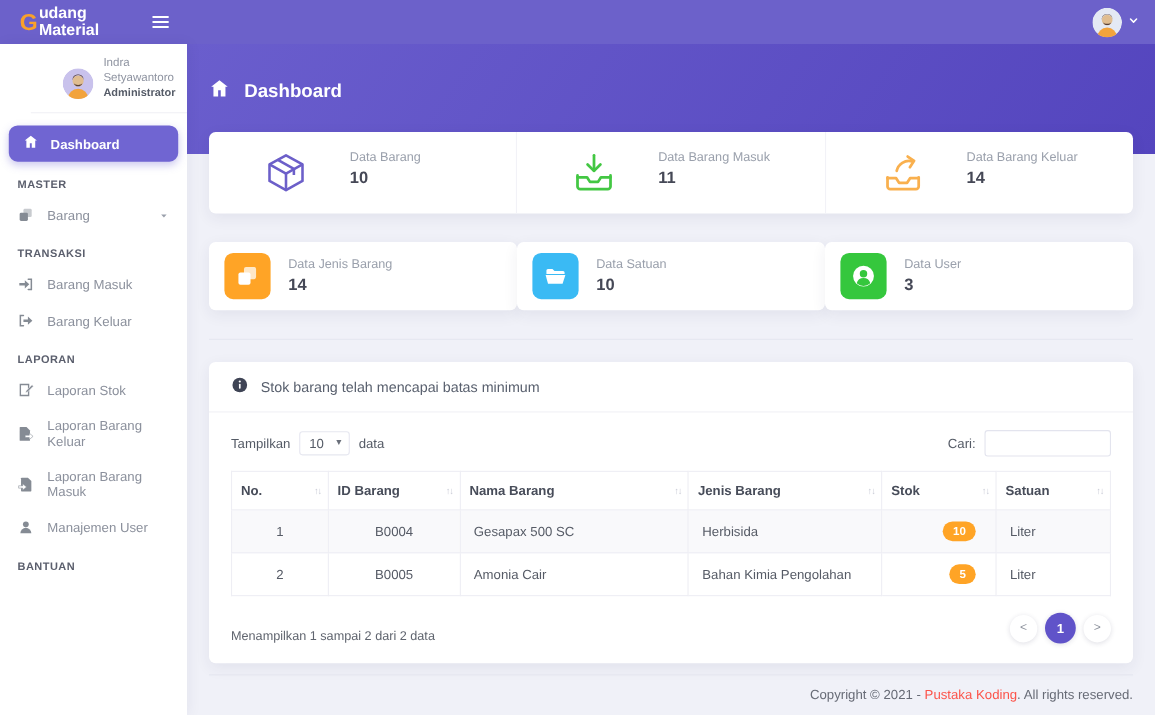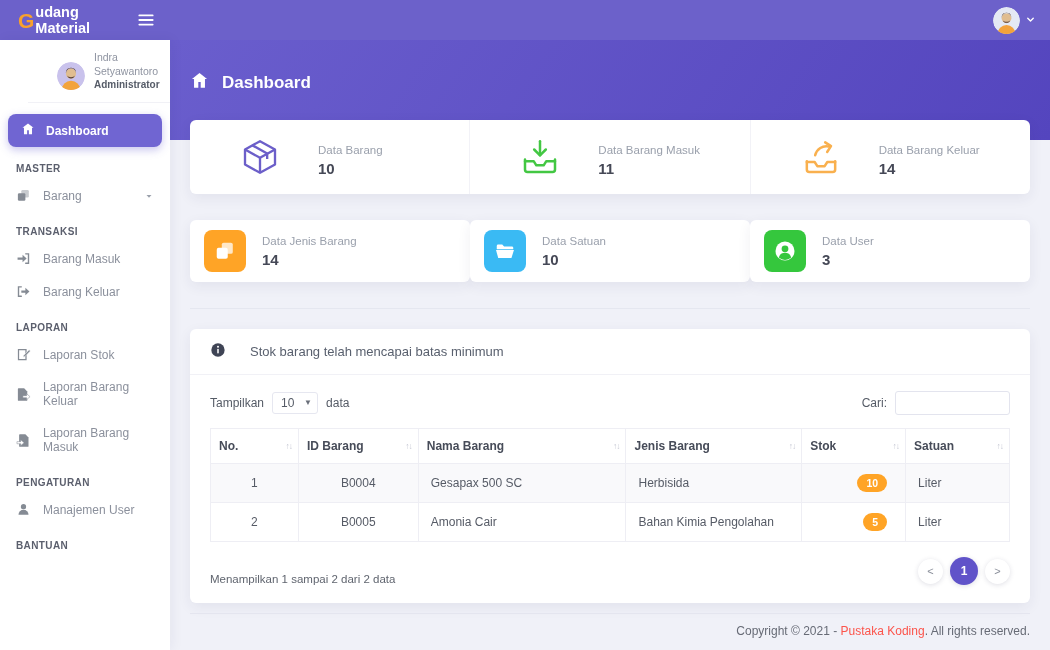--- a/index.html
+++ b/index.html
@@ -33,35 +33,35 @@
   .menu-caret { margin-left:auto; color:#9aa0ab; display:flex; }
 
   
   .main { flex:1; display:flex; flex-direction:column; background:#f0f1f8; }
   .hero { height:100px; background:linear-gradient(125deg,#6a5ecd 0%,#5445be 100%); padding:31px 20px 0; }
   .hero-title { display:flex; align-items:center; gap:13px; color:#fff; font-size:17px; font-weight:bold; }
 
   .content { padding:0 20px; margin-top:-20px; }
 
   .stats-card { background:#fff; border-radius:6px; box-shadow:0 4px 14px rgba(40,40,90,.07); display:flex; }
-  .stat { flex:1; display:flex; align-items:flex-end; padding:17px 10px 17px 50px; }
+  .stat { flex:1; display:flex; align-items:flex-start; padding:17px 10px 17px 50px; }
   .stat + .stat { border-left:1px solid #f2f2f7; }
   .stat-icon { display:flex; flex:none; margin-right:38px; }
   .stat-label { font-size:11.5px; color:#9aa0ac; }
   .stat-value { font-size:15px; font-weight:bold; color:#454856; margin-top:4px; }
 
   .mini-row { display:flex; margin-top:26px; }
   .mini-card { flex:1; background:#fff; border-radius:6px; box-shadow:0 4px 14px rgba(40,40,90,.07);
                padding:10px 14px; display:flex; align-items:center; gap:16px; }
   .mini-icon { width:42px; height:42px; border-radius:8px; display:flex; align-items:center; justify-content:center; color:#fff; flex:none; }
 
   .divider { border:none; border-top:1px solid #e5e7f0; margin:26px 0 0; }
 
   .table-card { margin-top:20px; background:#fff; border-radius:6px; box-shadow:0 4px 14px rgba(40,40,90,.07); }
-  .tc-header { display:flex; align-items:center; gap:24px; padding:13px 20px; border-bottom:1px solid #f1f1f6;
+  .tc-header { display:flex; align-items:center; gap:11px; padding:13px 20px; border-bottom:1px solid #f1f1f6;
                color:#59606e; font-size:13px; }
   .tc-body { padding:16px 20px 18px; }
 
   .controls { display:flex; justify-content:space-between; align-items:center; margin-bottom:13px; font-size:12px; color:#555b66; }
   .controls-left { display:flex; align-items:center; }
   .select-wrap { position:relative; margin:0 8px; }
   .select-wrap select { appearance:none; -webkit-appearance:none; border:1px solid #e6e7f0; border-radius:3px;
                         background:#fff; font-family:inherit; font-size:12px; color:#555b66; padding:3px 22px 3px 8px; }
   .select-caret { position:absolute; right:6px; top:50%; transform:translateY(-58%); font-size:8px; color:#6a6f7a; pointer-events:none; }
   .controls-right { display:flex; align-items:center; }
@@ -216,21 +216,20 @@
     <div class="menu-item">
       <span class="mi-icon">
         <svg width="15" height="15" viewBox="0 0 24 24">
             <path d="M6 2h9l5 5v14a1 1 0 0 1-1 1H6a1 1 0 0 1-1-1V3a1 1 0 0 1 1-1z" fill="currentColor"></path>
             <path d="M1.5 13.8h6v-3l5.5 4.7-5.5 4.7v-3h-6z" fill="#fff" stroke="currentColor" stroke-width=".8"></path>
           </svg>
       </span>
       <span>Laporan Barang Masuk</span>
     </div>
 
-    <div class="section-label">PENGATURAN</div>
     <div class="menu-item">
       <span class="mi-icon">
         <svg width="15" height="15" viewBox="0 0 24 24" fill="currentColor">
             <circle cx="12" cy="7.5" r="4.2"></circle>
             <path d="M4 20.5a8 8 0 0 1 16 0z"></path>
           </svg>
       </span>
       <span>Manajemen User</span>
     </div>
 

